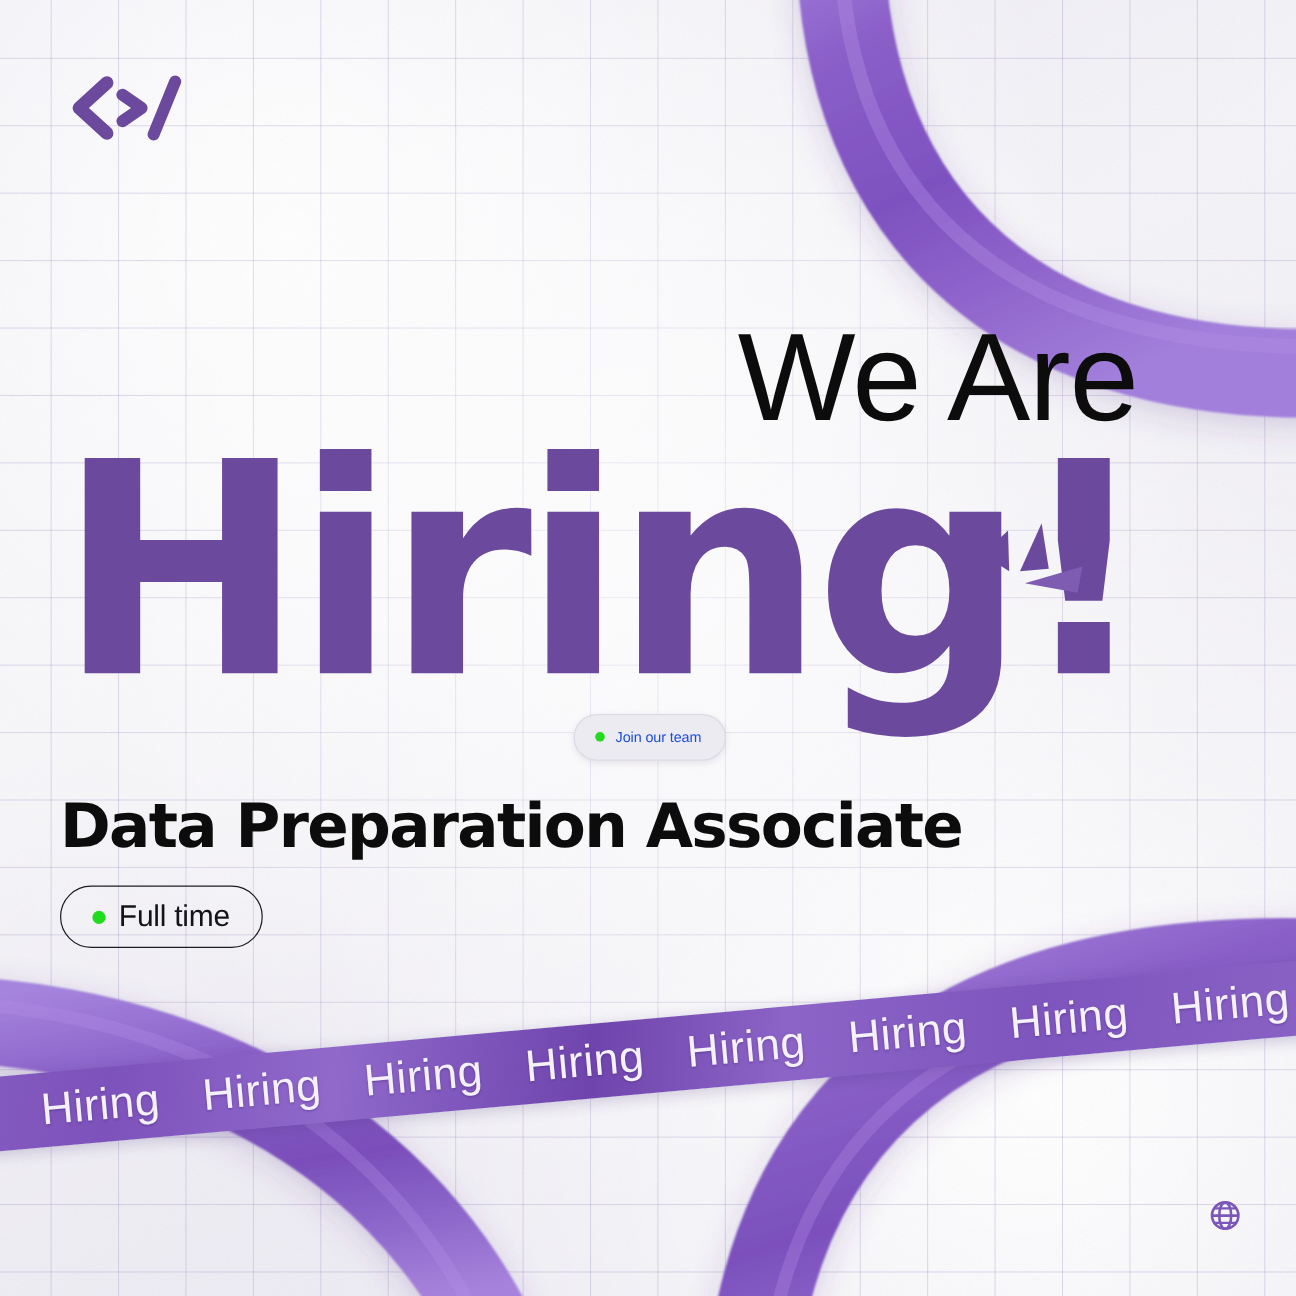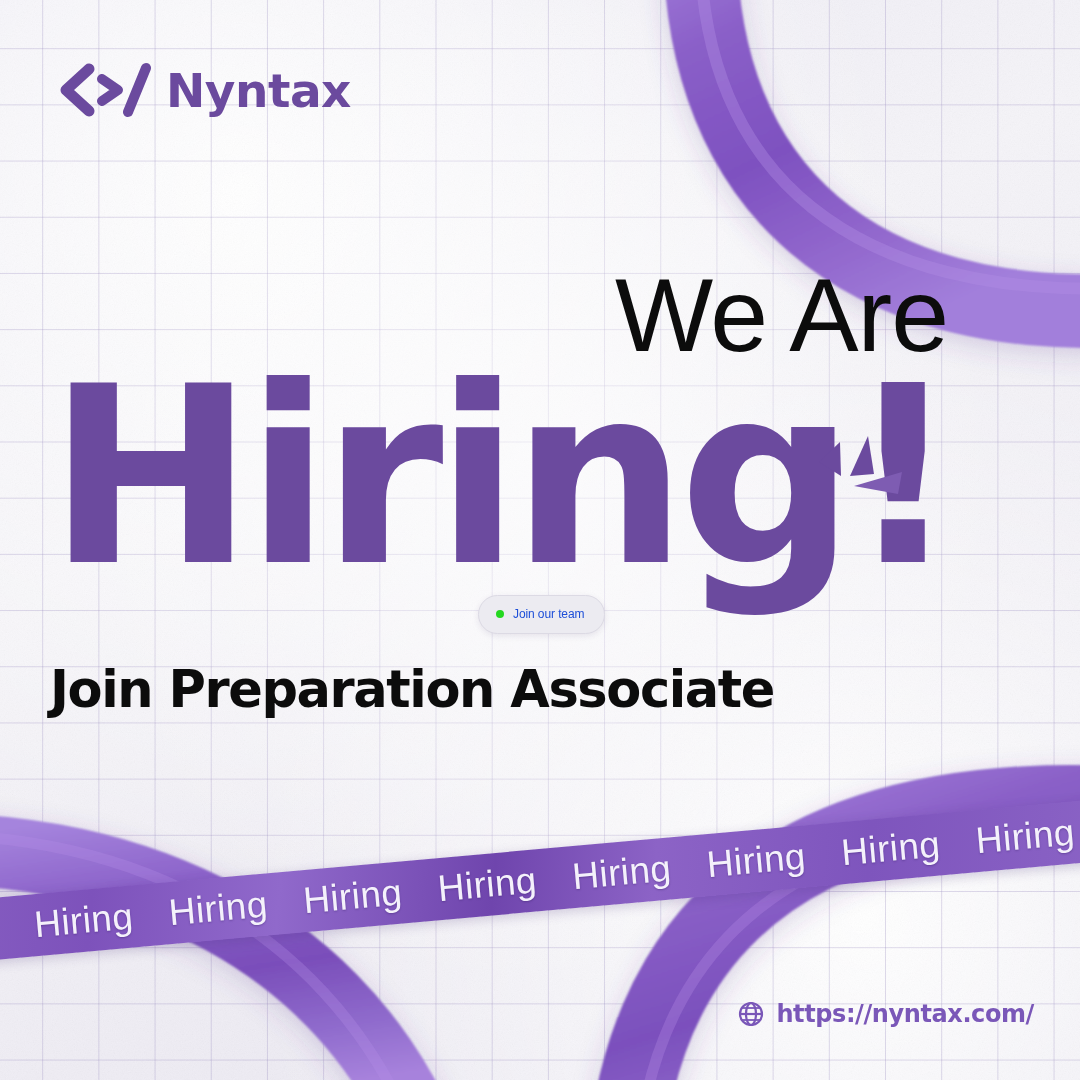--- a/index.html
+++ b/index.html
@@ -308,21 +308,20 @@
       <path d="M -120 836 C 116 822 322 918 412 1130" fill="none" stroke="#b78fe7" stroke-width="11" stroke-linecap="round" opacity="0.30"></path>
     </g>
   </svg>
 
   <div class="logo">
     <svg class="logo-mark" width="96" height="56" viewBox="0 0 96 56">
       <path d="M33 7 L10 28 L33 49" fill="none" stroke="#6b4a9e" stroke-width="11" stroke-linecap="round" stroke-linejoin="round"></path>
       <path d="M46 17 L62 28 L46 39" fill="none" stroke="#6b4a9e" stroke-width="10" stroke-linecap="round" stroke-linejoin="round"></path>
       <path d="M90 6 L72 50" fill="none" stroke="#6b4a9e" stroke-width="10" stroke-linecap="round"></path>
     </svg>
-    <span class="logo-word">Nyntax</span>
   </div>
 
   <div class="headline-block">
     <h1 class="we-are">We Are</h1>
 
     <div class="hiring-row">
       <h2 class="hiring">Hiring!</h2>
 
       <svg class="sparks" width="96" height="74" viewBox="0 0 96 74">
         <path d="M30 10 L31 44 L9 30 Z" fill="#6b4a9e"></path>
@@ -330,23 +329,27 @@
         <path d="M92 40 L88 62 L44 54 Z" fill="#7e5cb2"></path>
       </svg>
 
       <div class="join-pill">
         <span class="dot"></span>
         <span class="txt">Join our team</span>
       </div>
     </div>
   </div>
 
-  <h3 class="job-title">Join Preparation Associate</h3>
+  <h3 class="job-title">Data Preparation Associate</h3>
 
   <div class="tags">
+    <div class="tag">
+      <span class="dot"></span>
+      <span class="txt">Full time</span>
+    </div>
   </div>
 
   <div class="ribbon">
     <div class="ribbon-track" id="ribbon-track">
         <span>Hiring</span>
         <span>Hiring</span>
         <span>Hiring</span>
         <span>Hiring</span>
         <span>Hiring</span>
         <span>Hiring</span>
@@ -357,16 +360,15 @@
   </div>
 
   <div class="website">
     <svg width="26" height="26" viewBox="0 0 26 26">
       <circle cx="13" cy="13" r="11" fill="none" stroke="#7a57b8" stroke-width="2.2"></circle>
       <ellipse cx="13" cy="13" rx="5" ry="11" fill="none" stroke="#7a57b8" stroke-width="2.2"></ellipse>
       <line x1="2" y1="13" x2="24" y2="13" stroke="#7a57b8" stroke-width="2.2"></line>
       <line x1="4" y1="7" x2="22" y2="7" stroke="#7a57b8" stroke-width="1.8"></line>
       <line x1="4" y1="19" x2="22" y2="19" stroke="#7a57b8" stroke-width="1.8"></line>
     </svg>
-    <span class="url">https://nyntax.com/</span>
   </div>
 
 </div>
 
 </body></html>

